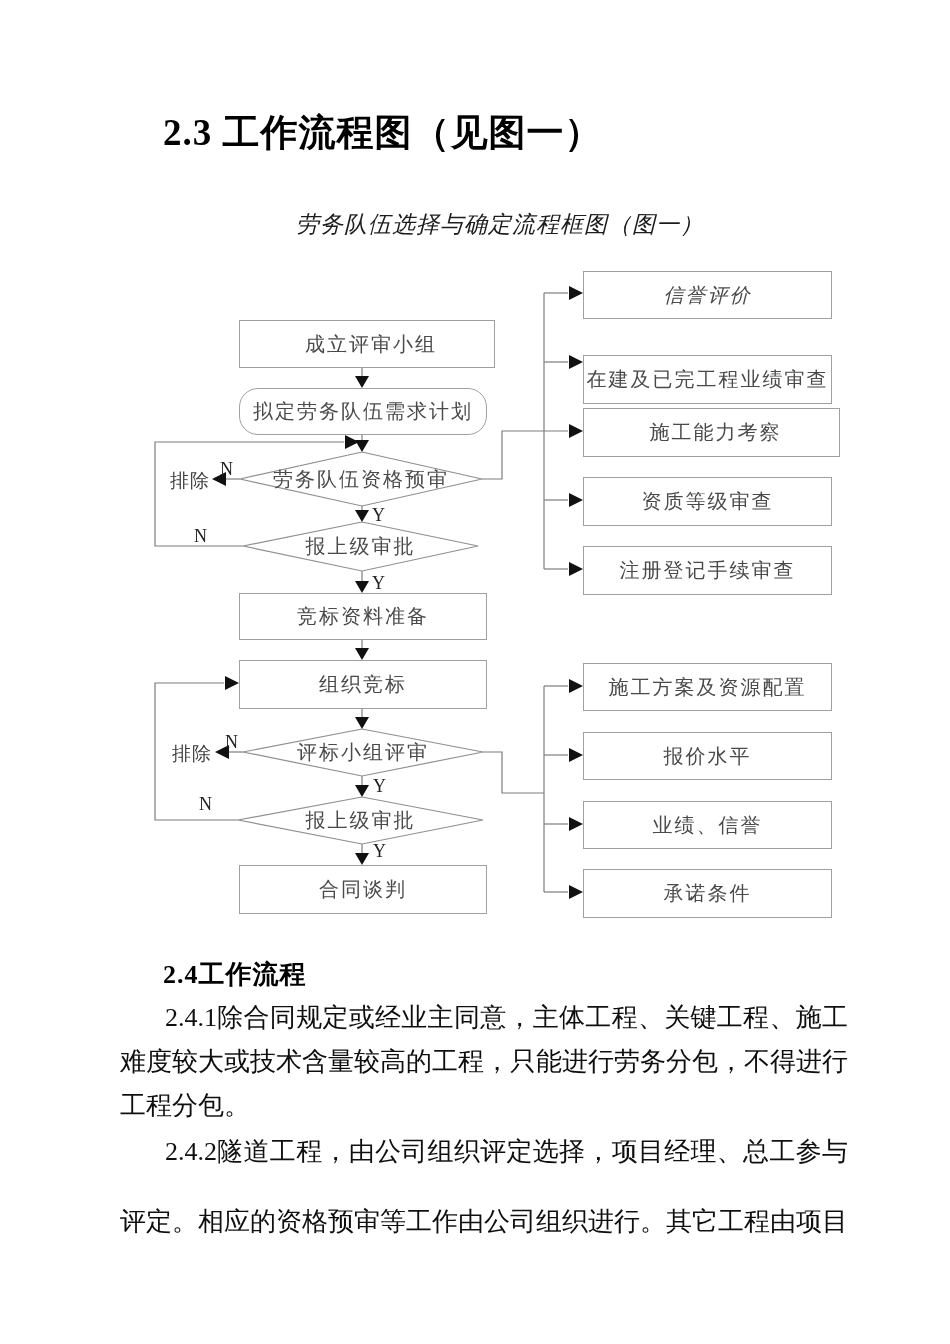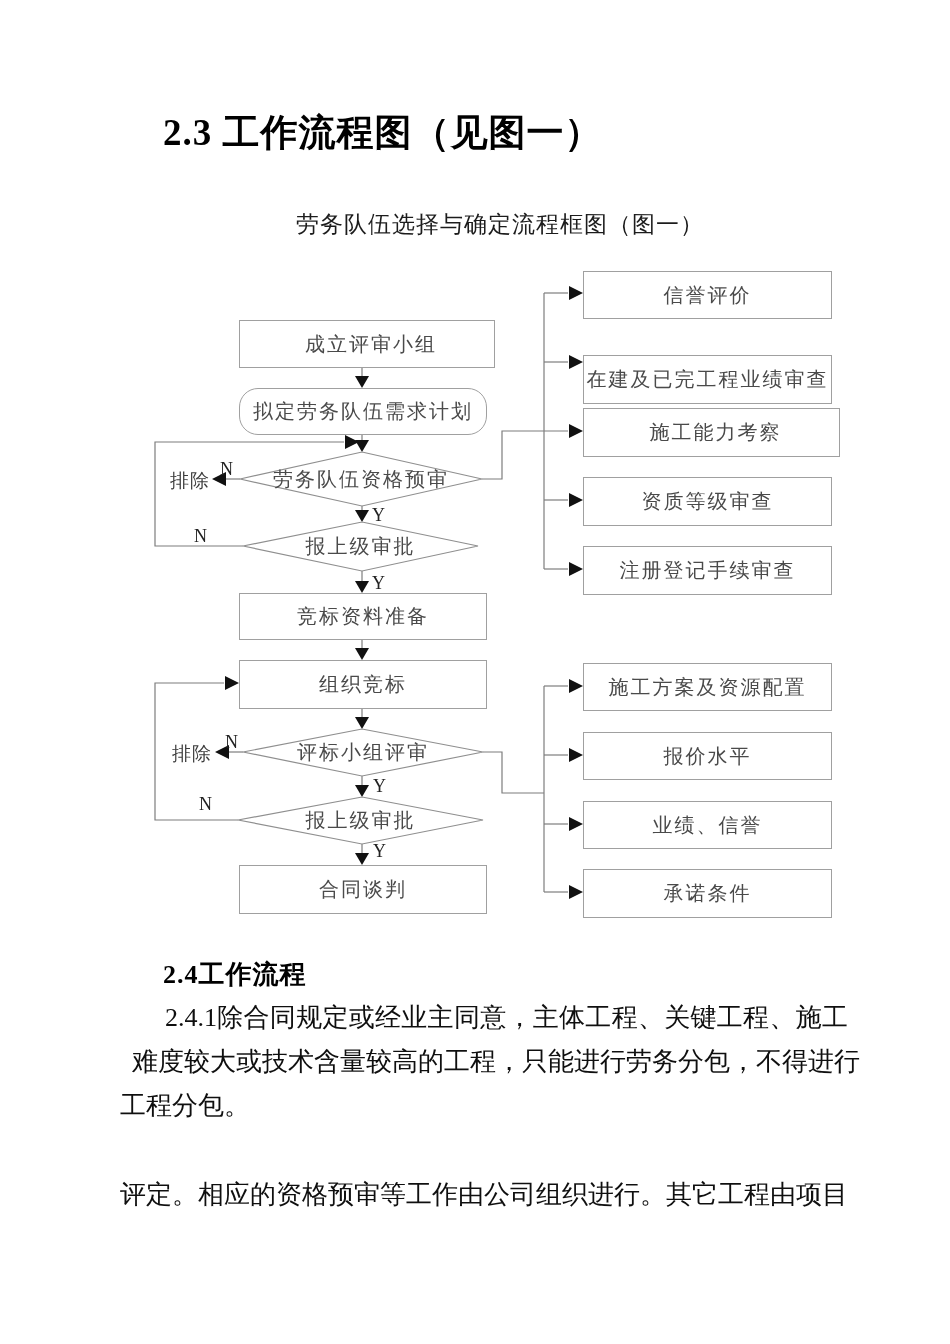--- a/index.html
+++ b/index.html
@@ -1,20 +1,20 @@
 <!DOCTYPE html>
 <html><head>
 <meta charset="utf-8">
 <style>
   html,body{margin:0;padding:0;background:#fff;}
   .page{position:relative;width:950px;height:1344px;background:#ffffff;overflow:hidden;
         font-family:"Liberation Serif",serif;}
   .abs{position:absolute;}
   .heading{font-weight:bold;color:#000;font-size:37px;letter-spacing:1px;white-space:nowrap;}
-  .fig-title{font-size:23px;color:#1c1c1c;letter-spacing:1px;white-space:nowrap;}
+  .fig-title{font-size:23px;color:#1c1c1c;letter-spacing:1px;white-space:nowrap;font-style:italic;}
   .fc-box{position:absolute;border:1px solid #a0a0a0;background:#fff;display:flex;
           align-items:center;justify-content:center;font-size:20px;color:#4a4a4a;
           letter-spacing:2px;white-space:nowrap;}
   .fc-diamond-label{position:absolute;display:flex;align-items:center;justify-content:center;
           font-size:20px;color:#4a4a4a;letter-spacing:2px;white-space:nowrap;}
   .yn{position:absolute;font-size:18px;color:#222;font-family:"Liberation Serif",serif;}
   .exclude{position:absolute;font-size:19px;color:#3d3d3d;letter-spacing:1px;white-space:nowrap;}
   .body-line{position:absolute;font-size:26px;line-height:34px;color:#0f0f0f;
           text-align:justify;text-align-last:justify;overflow:hidden;white-space:nowrap;}
   .body-line.noj{text-align:left;text-align-last:left;}
@@ -102,21 +102,21 @@
   <div class="fc-box" style="left:239px;top:388px;width:246px;height:45px;border-radius:19px;">拟定劳务队伍需求计划</div>
   <div class="fc-box" style="left:239px;top:593px;width:246px;height:45px;">竞标资料准备</div>
   <div class="fc-box" style="left:239px;top:660px;width:246px;height:47px;">组织竞标</div>
   <div class="fc-box" style="left:239px;top:865px;width:246px;height:47px;">合同谈判</div>
 
   <div class="fc-diamond-label" style="left:240px;top:452px;width:242px;height:54px;">劳务队伍资格预审</div>
   <div class="fc-diamond-label" style="left:243px;top:522px;width:235px;height:49px;">报上级审批</div>
   <div class="fc-diamond-label" style="left:243px;top:729px;width:240px;height:47px;">评标小组评审</div>
   <div class="fc-diamond-label" style="left:238px;top:797px;width:245px;height:47px;">报上级审批</div>
 
-  <div class="fc-box" style="left:583px;top:271px;width:247px;height:46px;">信誉评价</div>
+  <div class="fc-box" style="left:583px;top:271px;width:247px;height:46px;font-style:italic;">信誉评价</div>
   <div class="fc-box" style="left:583px;top:355px;width:247px;height:47px;">在建及已完工程业绩审查</div>
   <div class="fc-box" style="left:583px;top:408px;width:247px;height:47px;padding-left:8px;">施工能力考察</div>
   <div class="fc-box" style="left:583px;top:477px;width:247px;height:47px;">资质等级审查</div>
   <div class="fc-box" style="left:583px;top:546px;width:247px;height:47px;">注册登记手续审查</div>
 
   <div class="fc-box" style="left:583px;top:663px;width:247px;height:46px;">施工方案及资源配置</div>
   <div class="fc-box" style="left:583px;top:732px;width:247px;height:46px;">报价水平</div>
   <div class="fc-box" style="left:583px;top:801px;width:247px;height:46px;">业绩、信誉</div>
   <div class="fc-box" style="left:583px;top:869px;width:247px;height:47px;">承诺条件</div>
 
@@ -129,18 +129,19 @@
   <div class="yn" style="left:194px;top:526px;">N</div>
   <div class="yn" style="left:225px;top:732px;">N</div>
   <div class="yn" style="left:199px;top:794px;">N</div>
 
   <div class="exclude" style="left:170px;top:468px;">排除</div>
   <div class="exclude" style="left:172px;top:741px;">排除</div>
 
   <div class="abs heading" style="left:163px;top:957px;font-size:26px;">2.4工作流程</div>
 
   <div class="body-line" style="left:165px;top:1001px;width:683px;">2.4.1除合同规定或经业主同意，主体工程、关键工程、施工</div>
-  <div class="body-line" style="left:132px;top:1045px;width:728px;">难度较大或技术含量较高的工程，只能进行劳务分包，不得进行</div>
+  <div class="body-line" style="left:120px;top:1045px;width:728px;">难度较大或技术含量较高的工程，只能进行劳务分包，不得进行</div>
   <div class="body-line noj" style="left:120px;top:1089px;width:728px;">工程分包。</div>
 
-  <div class="body-line" style="left:120px;top:1178px;width:728px;">评定。相应的资格预审等工作由公司组织进行。其它工程由项目</div>
+  <div class="body-line" style="left:165px;top:1135px;width:683px;">2.4.2隧道工程，由公司组织评定选择，项目经理、总工参与</div>
+  <div class="body-line" style="left:120px;top:1205px;width:728px;">评定。相应的资格预审等工作由公司组织进行。其它工程由项目</div>
 
 </div>
 
 </body></html>

